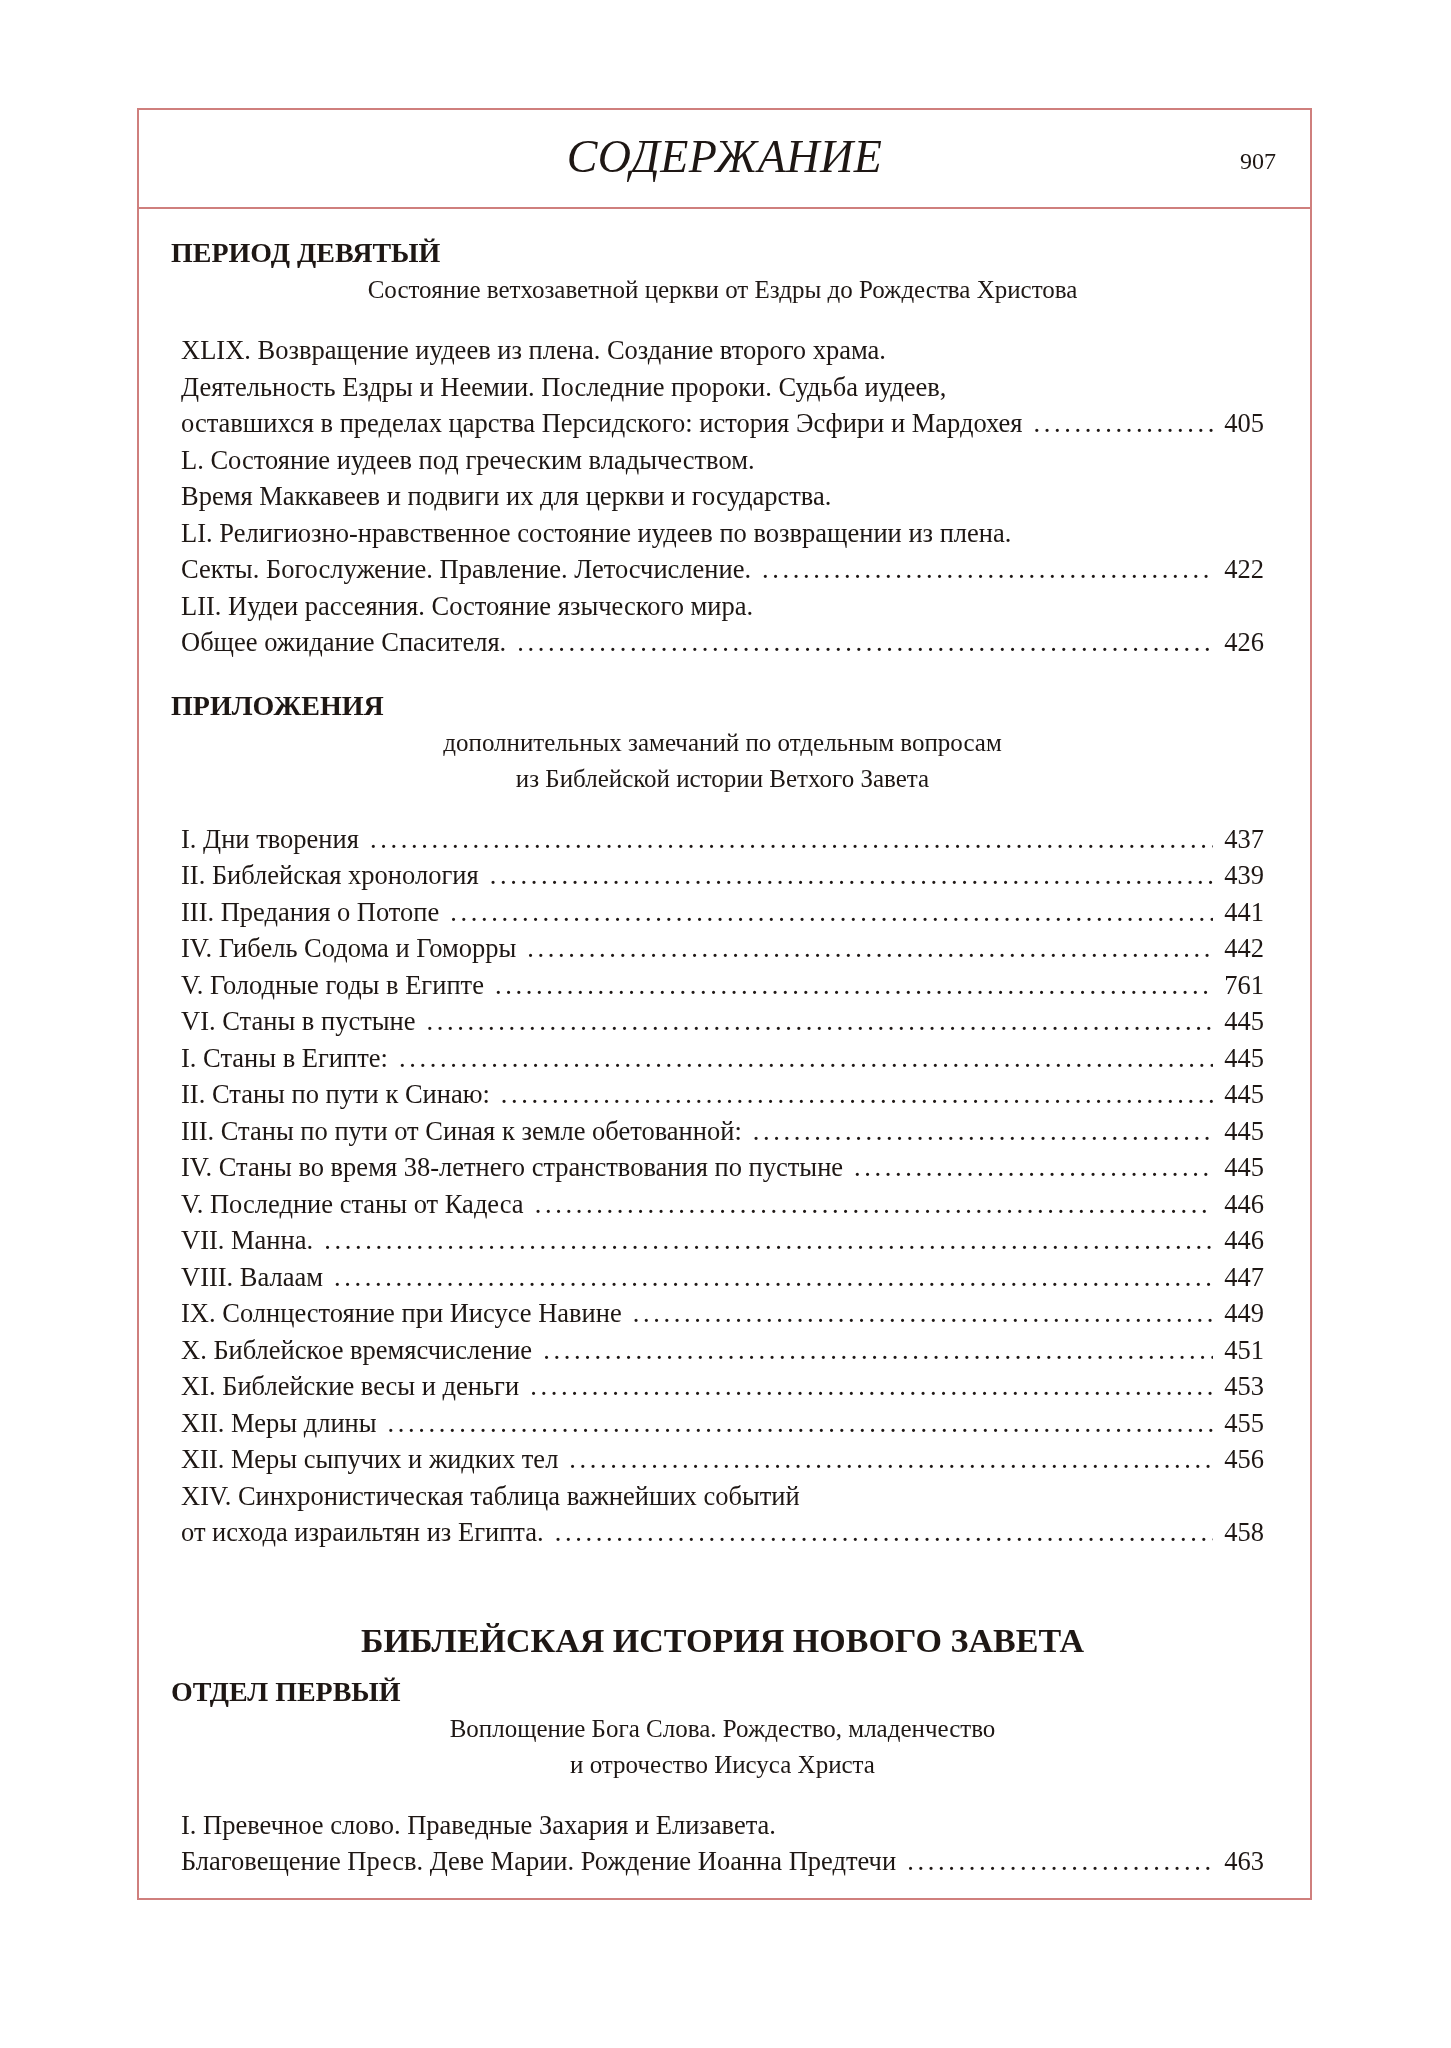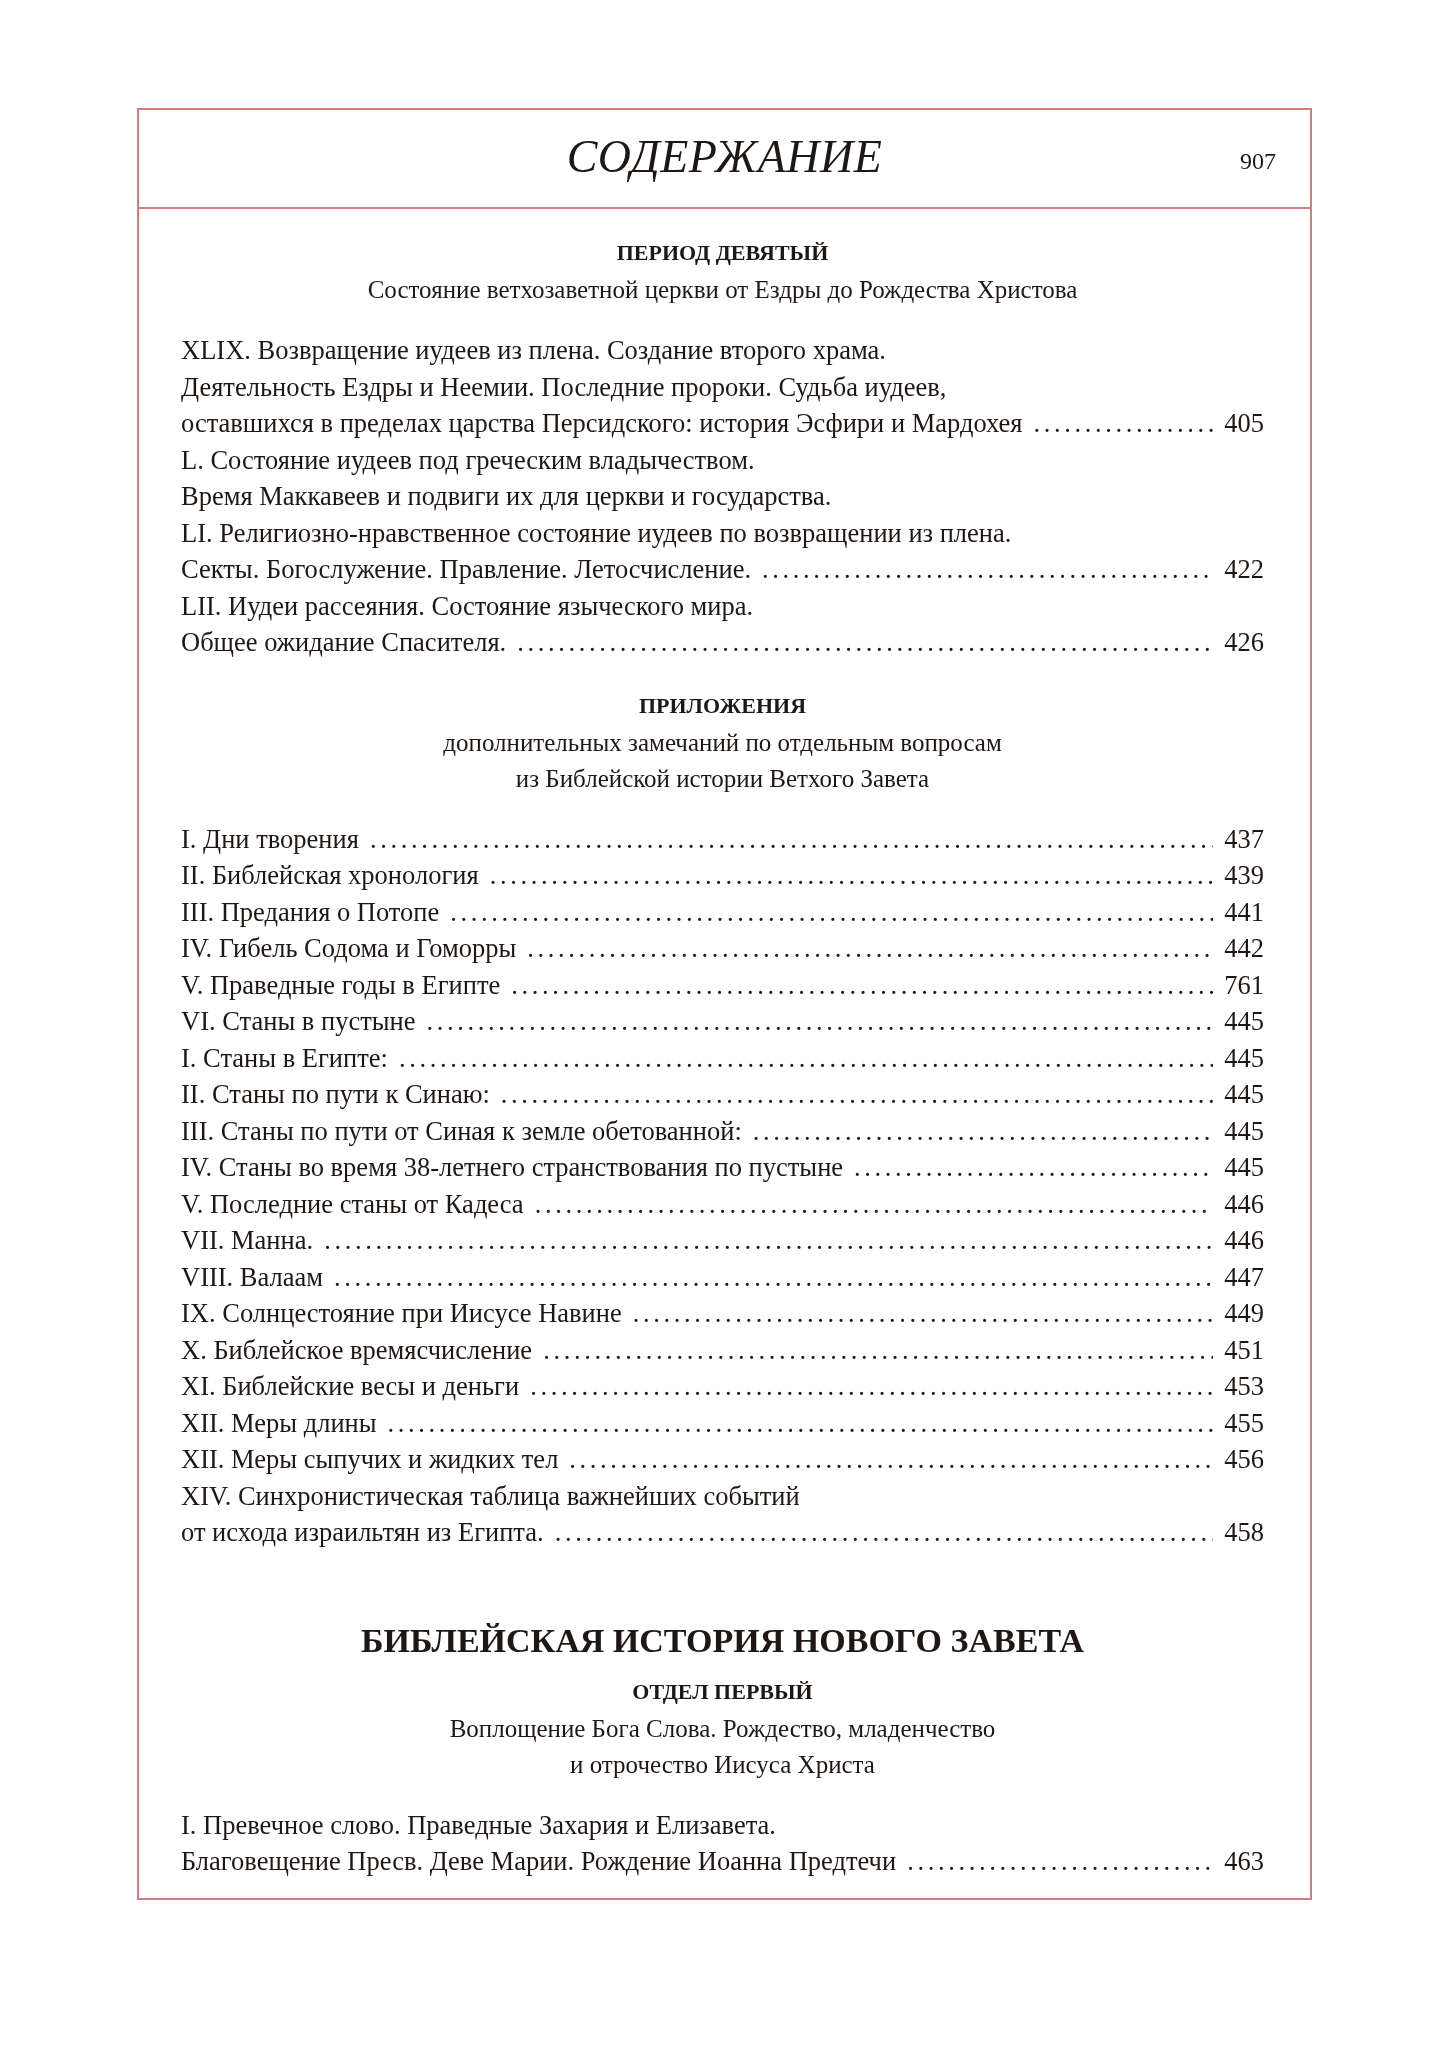--- a/index.html
+++ b/index.html
@@ -7,21 +7,21 @@
          font-family: "Liberation Serif", "DejaVu Serif", serif; color: #1e1714; }
   .frame { position: absolute; left: 137px; top: 108px; width: 1175px; height: 1792px;
            border: 2px solid #cf7f7d; box-sizing: border-box; }
   .header { position: absolute; left: 0; top: 0; right: 0; height: 97px;
             border-bottom: 2px solid #cf7f7d; }
   .header-title { position: absolute; left: 0; right: 0; top: 20px; text-align: center;
                   font-size: 46px; letter-spacing: 0.5px; font-weight: normal; font-style: italic; }
   .header-page { position: absolute; right: 34px; top: 38px; font-size: 24px; }
 
   .content { position: absolute; left: 32px; right: 36px; top: 124px; }
-  .sec-title { text-align: center; font-size: 22px; font-weight: bold; line-height: 38px; }
+  .sec-title { font-size: 28px; font-weight: bold; line-height: 38px; }
   .sec-sub { text-align: center; font-size: 25px; font-weight: normal; line-height: 36px; }
   .big-title { text-align: center; font-size: 34px; font-weight: bold; line-height: 44px; }
 
   .toc { margin: 10px; padding: 0; list-style: none; }
   .line { font-size: 26.5px; line-height: 36.5px; white-space: nowrap; overflow: hidden; }
   .entry .row { display: flex; align-items: baseline; gap: 9px; }
   .entry .txt { flex: 0 0 auto; white-space: nowrap; }
   .entry .dots { flex: 1 1 auto; overflow: hidden; white-space: nowrap; letter-spacing: 3.6px;
                  margin: 0 2px; }
   .entry .dots::before { content: ". . . . . . . . . . . . . . . . . . . . . . . . . . . . . . . . . . . . . . . . . . . . . . . . . . . . . . . . . . . . . . . . . . . . . . . . . . . . . . . . . . . . . . . . . . . . . . . . . . . . . . . . . . . . . . . . . . . . . . . . . . . . . . . . . . . . . . . . . . . . . . . . ";
@@ -106,21 +106,21 @@
         </li>
         <li class="entry">
           <div class="line row">
             <span class="txt">IV. Гибель Содома и Гоморры </span>
             <span class="dots"></span>
             <span class="pg">442</span>
           </div>
         </li>
         <li class="entry">
           <div class="line row">
-            <span class="txt">V. Праведные годы в Египте</span>
+            <span class="txt">V. Голодные годы в Египте</span>
             <span class="dots"></span>
             <span class="pg">761</span>
           </div>
         </li>
         <li class="entry">
           <div class="line row">
             <span class="txt">VI. Станы в пустыне </span>
             <span class="dots"></span>
             <span class="pg">445</span>
           </div>

